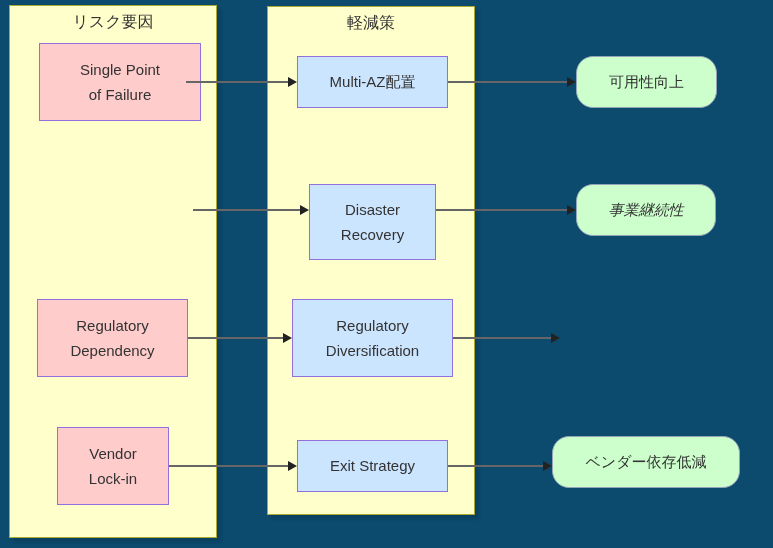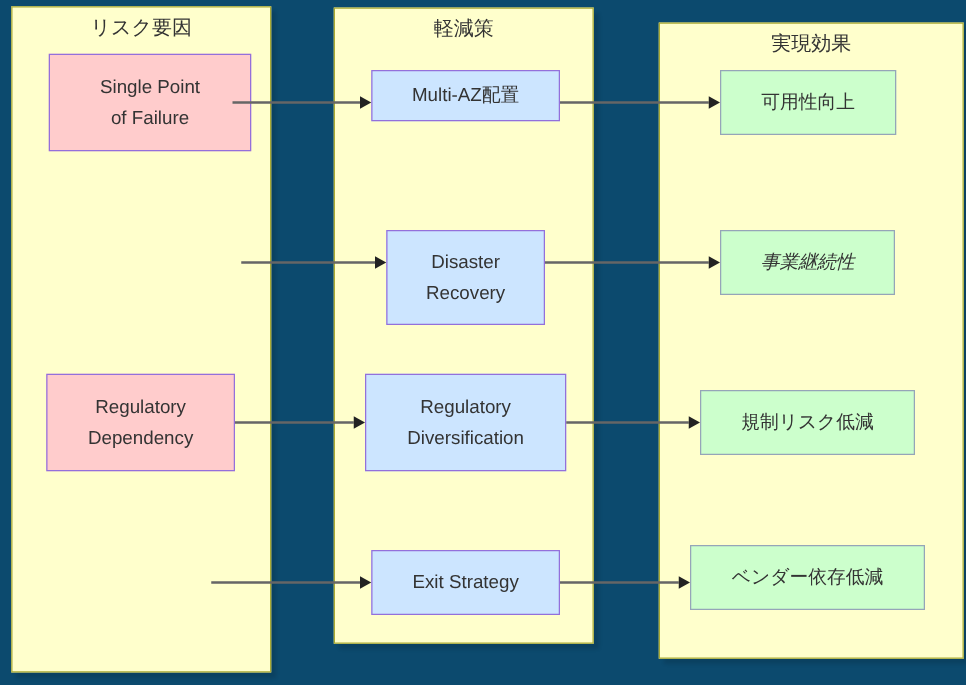--- a/index.html
+++ b/index.html
@@ -31,40 +31,40 @@
     text-align:center;
     font-size:15px;
     line-height:1.7;
     white-space:pre-line;
     color:var(--text, #333333);
     border:1px solid var(--node-border-purple, #9370db);
     box-sizing:border-box;
   }
   .node.risk       { background:var(--risk-fill, #ffcccc); }
   .node.mitigation { background:var(--mitigation-fill, #cce5ff); }
-  .node.effect     { background:var(--effect-fill, #ccffcc); border-color:var(--effect-border, #95a5b8); }
+  .node.effect     { background:var(--effect-fill, #ccffcc); border-color:var(--effect-border, #95a5b8);border-radius:17px; }
   .arrow {
     position:absolute;
     display:flex; align-items:center;
     height:12px;
   }
   .arrow .line { flex:1; height:2px; background:var(--arrow, #666666); }
   .arrow .head {
     width:0; height:0;
     border-left:9px solid var(--arrow-head, #222222);
     border-top:5px solid transparent;
     border-bottom:5px solid transparent;
   }
   
   #col-risks      { left:9px;   top:5px;  width:208px; height:533px; }
   #col-mitigation { left:267px; top:6px; width:208px; height:509px; }
   #col-effects    { left:527px; top:18px; width:244px; height:509px; }
   
   #risk-0 { left:39px;  top:43px;  width:162px; height:78px; }
-  #mit-0  { left:297px; top:56px;  width:151px; height:41px; }
+  #mit-0  { left:297px; top:56px;  width:151px; height:52px; }
   #eff-0  { left:576px; top:56px;  width:141px; height:52px; }
   #risk-1 { left:32px;  top:172px; width:161px; height:76px; }
   #mit-1  { left:309px; top:184px; width:127px; height:76px; }
   #eff-1  { left:576px; top:184px; width:140px; height:52px;font-style:italic; }
   #risk-2 { left:37px;  top:299px; width:151px; height:78px; }
   #mit-2  { left:292px; top:299px; width:161px; height:78px; }
   #eff-2  { left:560px; top:312px; width:172px; height:52px; }
   #risk-3 { left:57px;  top:427px; width:112px; height:78px; }
   #mit-3  { left:297px; top:440px; width:151px; height:52px; }
   #eff-3  { left:552px; top:436px; width:188px; height:52px; }
@@ -82,39 +82,37 @@
 <body>
 
 <div class="canvas">
 
   <div class="column" id="col-risks">
     <div class="column-title">リスク要因</div>
   </div>
   <div class="column" id="col-mitigation">
     <div class="column-title">軽減策</div>
   </div>
-  <div class="column" id="col-effects">
-    <div class="column-title">実現効果</div>
-  </div>
 
   <div class="node risk" id="risk-0">Single Point
 of Failure</div>
   <div class="node risk" id="risk-2">Regulatory
 Dependency</div>
+  <div class="node risk" id="risk-3">Vendor
+Lock-in</div>
 
   <div class="node mitigation" id="mit-0">Multi-AZ配置</div>
   <div class="node mitigation" id="mit-1">Disaster
 Recovery</div>
   <div class="node mitigation" id="mit-2">Regulatory
 Diversification</div>
   <div class="node mitigation" id="mit-3">Exit Strategy</div>
 
   <div class="node effect" id="eff-0">可用性向上</div>
   <div class="node effect" id="eff-1">事業継続性</div>
-  <div class="node effect" id="eff-2">規制リスク低減</div>
   <div class="node effect" id="eff-3">ベンダー依存低減</div>
 
   <div class="arrow" id="arrow-0">
       <span class="line"></span>
       <span class="head"></span>
     </div>
   <div class="arrow" id="arrow-1">
       <span class="line"></span>
       <span class="head"></span>
     </div>

